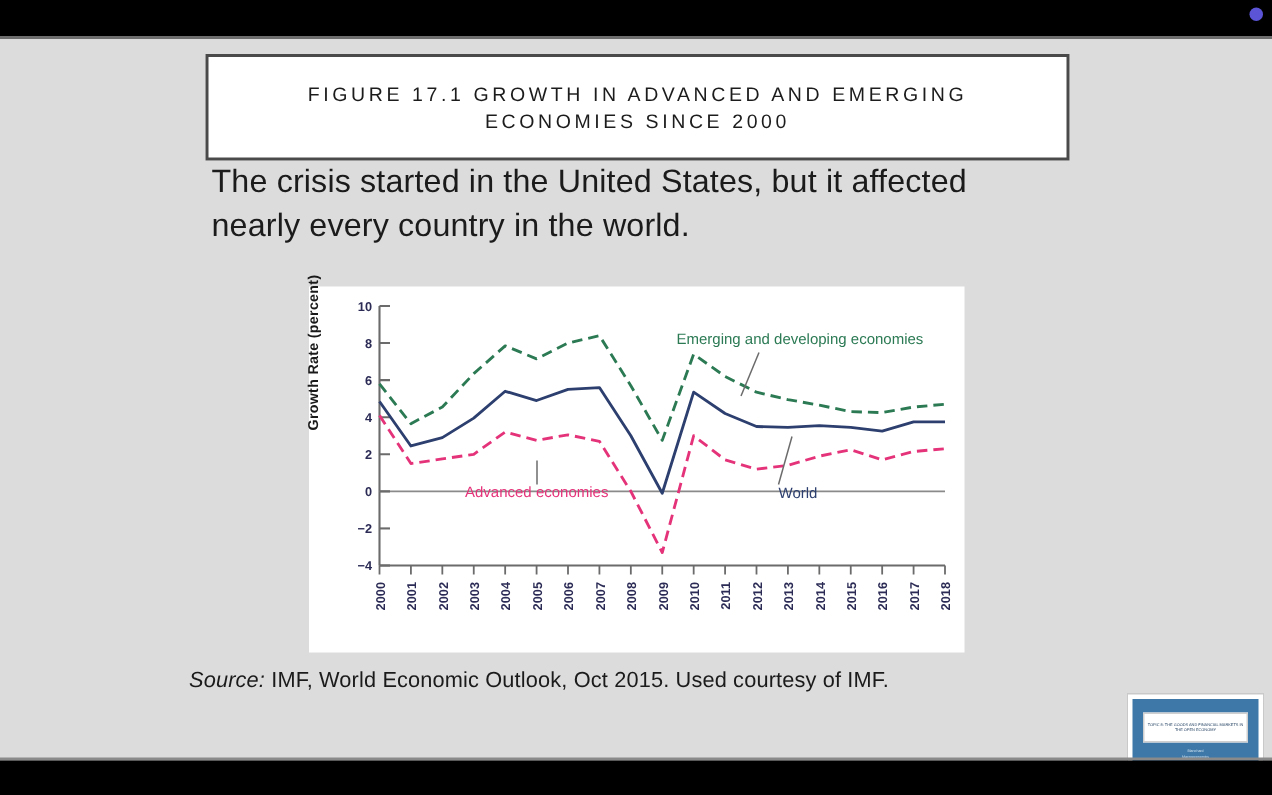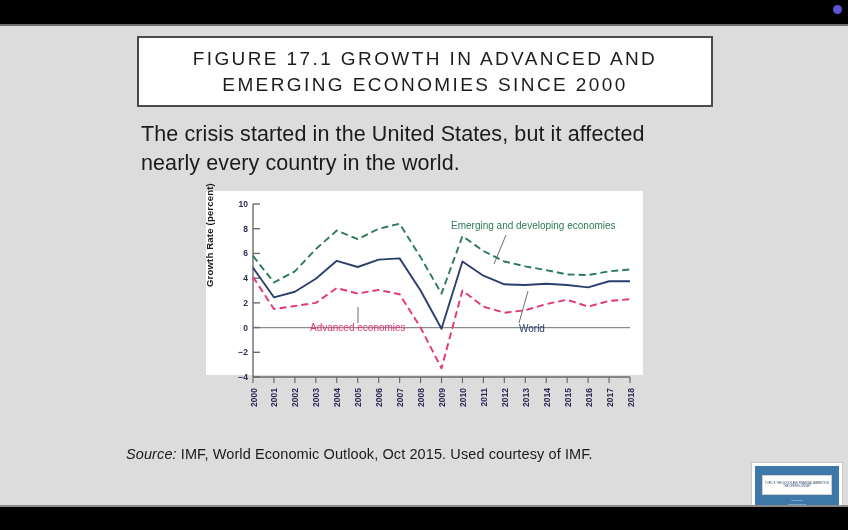--- a/index.html
+++ b/index.html
@@ -19,33 +19,33 @@
            background:#5b54d6;}
 
   
   .title-box{
     position:absolute;left:137px;top:36px;width:572px;height:67px;
     background:#ffffff;border:2px solid #4a4a4a;
     box-shadow:0 0 0 1px #ffffff inset;
     display:flex;align-items:center;justify-content:center;
   }
   .title-text{
-    color:#1c1c1c;font-size:19px;letter-spacing:2.4px;line-height:1.32;
+    color:#1c1c1c;font-size:13px;letter-spacing:2.4px;line-height:1.32;
     text-align:center;font-weight:400;padding:0 14px;
   }
 
   
   .body-text{
-    position:absolute;left:141px;top:120px;width:560px;
+    position:absolute;left:141px;top:107px;width:560px;
     font-size:21.5px;color:#1b1b1b;line-height:1.33;letter-spacing:0.1px;
   }
 
   
   .chart-card{
-    position:absolute;left:206px;top:191px;width:437px;height:184px;
+    position:absolute;left:206px;top:191px;width:437px;height:244px;
     background:#ffffff;
   }
   .chart-inner{position:absolute;inset:0;}
 
   .axis-title{
     position:absolute;left:-2px;top:96px;
     transform:rotate(-90deg);transform-origin:left top;
     font-size:9.5px;font-weight:bold;color:#1a1a1a;letter-spacing:0.2px;
     white-space:nowrap;
   }

